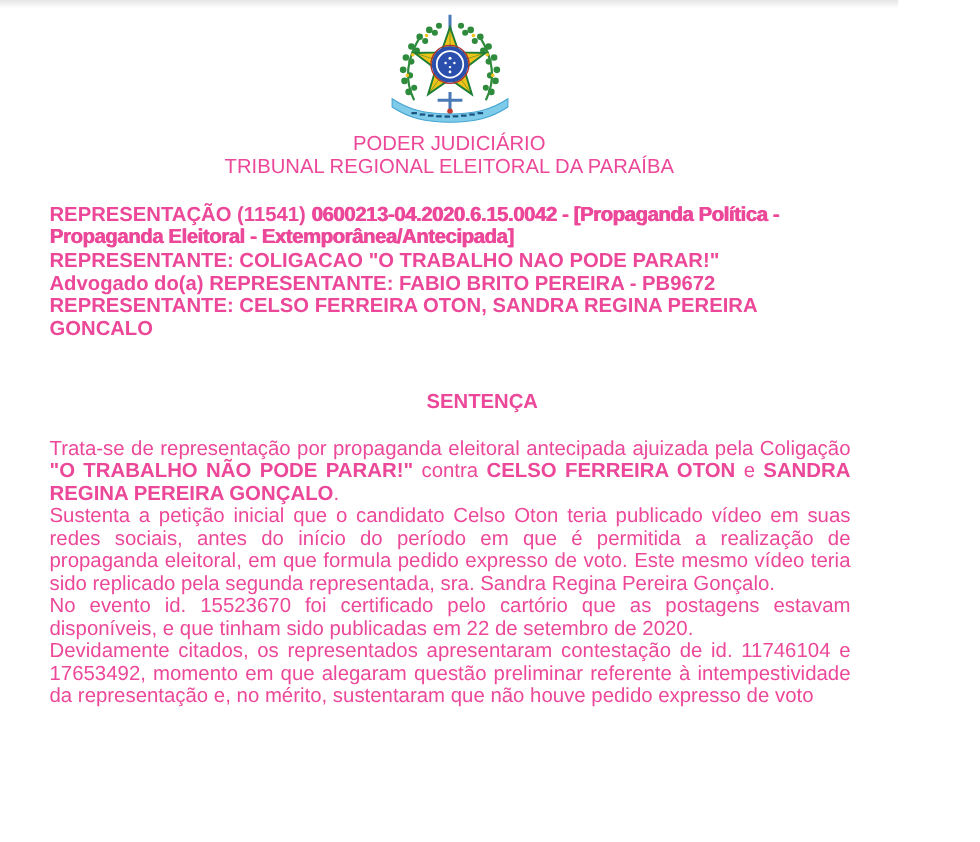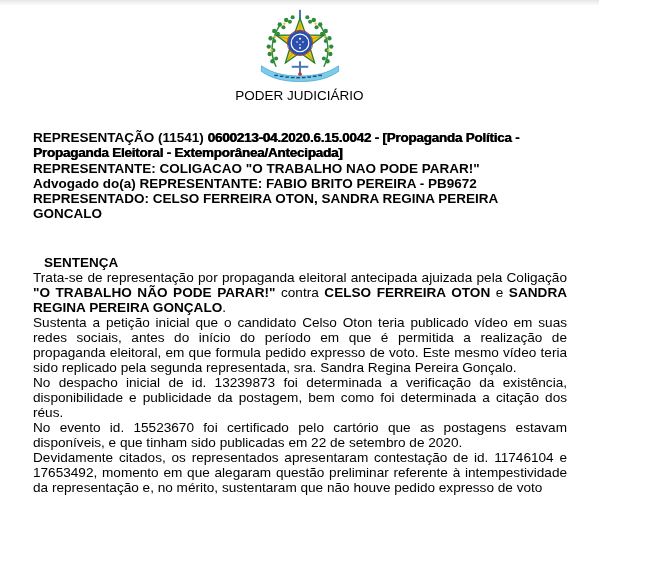--- a/index.html
+++ b/index.html
@@ -2,48 +2,49 @@
 <html><head>
 <meta charset="utf-8">
 <style>
   html,body{margin:0;padding:0;background:#ffffff;}
   .page{
     position:relative;
     width:599px;height:561px;
     background:#ffffff;
     overflow:hidden;
     font-family:"Liberation Sans","DejaVu Sans",sans-serif;
-    color:#000000;
+    color:#ec4899;
   }
   .topstrip{
     position:absolute;top:0;left:0;right:0;height:5px;
     background:linear-gradient(#e6e6e6,#fcfcfc);
   }
   .emblem{display:block;margin:8px auto 0 auto;}
   .court-header{
     text-align:center;
     font-size:13.5px;line-height:15px;
     margin:1px 0 0 0;
   }
   .block{margin-left:33px;margin-right:32px;}
   .case-header{
     font-weight:bold;
     font-size:13.5px;line-height:15.3px;
-    margin-top:27px;
+    margin-top:17px;
   }
   .case-header p{margin:0;}
   .heavy{text-shadow:0.55px 0 0 currentColor;letter-spacing:-0.25px;}
   .rep-block{margin-top:15px;}
   .section-title{
-    font-weight:bold;
+    text-align:center;font-weight:bold;
     font-size:13.5px;line-height:15px;
     margin-top:33px;
     padding-left:44px;
   }
   .bodytext{
+    margin-top:16px;
     font-size:13.6px;line-height:15px;
     text-align:justify;
   }
   .bodytext p{margin:0;}
   .b{font-weight:bold;}
   
   .stem{stroke:#2e8b3c;stroke-width:1.6;fill:none;}
   .star-outline{stroke:#1e7e34;stroke-width:1.4;stroke-linejoin:miter;}
   .disc-ring{stroke:#b3322a;stroke-width:1;fill:none;}
   .white-band{stroke:#ffffff;stroke-width:1.3;fill:none;}
@@ -142,31 +143,31 @@
           <rect x="54" y="74.9" width="4" height="1.6"></rect>
         <rect x="60" y="74.4" width="4" height="1.6"></rect>
           <rect x="66" y="73.6" width="4" height="1.6"></rect>
         <rect x="72" y="72.6" width="4" height="1.6"></rect>
       </g>
     </g>
   </svg>
 
   <div class="court-header">
     <div>PODER JUDICIÁRIO</div>
+    <div>TRIBUNAL REGIONAL ELEITORAL DA PARAÍBA</div>
   </div>
 
   <div class="block case-header">
     <p><span>REPRESENTAÇÃO (11541) </span><span class="heavy">0600213-04.2020.6.15.0042 - [Propaganda Política - Propaganda Eleitoral - Extemporânea/Antecipada]</span></p>
     <p>REPRESENTANTE: COLIGACAO "O TRABALHO NAO PODE PARAR!"</p>
     <p>Advogado do(a) REPRESENTANTE: FABIO BRITO PEREIRA - PB9672</p>
-    <p class="rep-block">REPRESENTADO: CELSO FERREIRA OTON, SANDRA REGINA PEREIRA GONCALO</p>
+    <p class="rep-block">REPRESENTANTE: CELSO FERREIRA OTON, SANDRA REGINA PEREIRA GONCALO</p>
   </div>
 
   <div class="section-title">SENTENÇA</div>
 
   <div class="block bodytext">
     <p><span>Trata-se de representação por propaganda eleitoral antecipada ajuizada pela Coligação </span><span class="b">"O TRABALHO NÃO PODE PARAR!"</span><span> contra </span><span class="b">CELSO FERREIRA OTON</span><span> e </span><span class="b">SANDRA REGINA PEREIRA GONÇALO</span><span>.</span></p>
     <p>Sustenta a petição inicial que o candidato Celso Oton teria publicado vídeo em suas redes sociais, antes do início do período em que é permitida a realização de propaganda eleitoral, em que formula pedido expresso de voto. Este mesmo vídeo teria sido replicado pela segunda representada, sra. Sandra Regina Pereira Gonçalo.</p>
-    <p>No despacho inicial de id. 13239873 foi determinada a verificação da existência, disponibilidade e publicidade da postagem, bem como foi determinada a citação dos réus.</p>
     <p>No evento id. 15523670 foi certificado pelo cartório que as postagens estavam disponíveis, e que tinham sido publicadas em 22 de setembro de 2020.</p>
     <p>Devidamente citados, os representados apresentaram contestação de id. 11746104 e 17653492, momento em que alegaram questão preliminar referente à intempestividade da representação e, no mérito, sustentaram que não houve pedido expresso de voto</p>
   </div>
 </div>
 
 </body></html>

